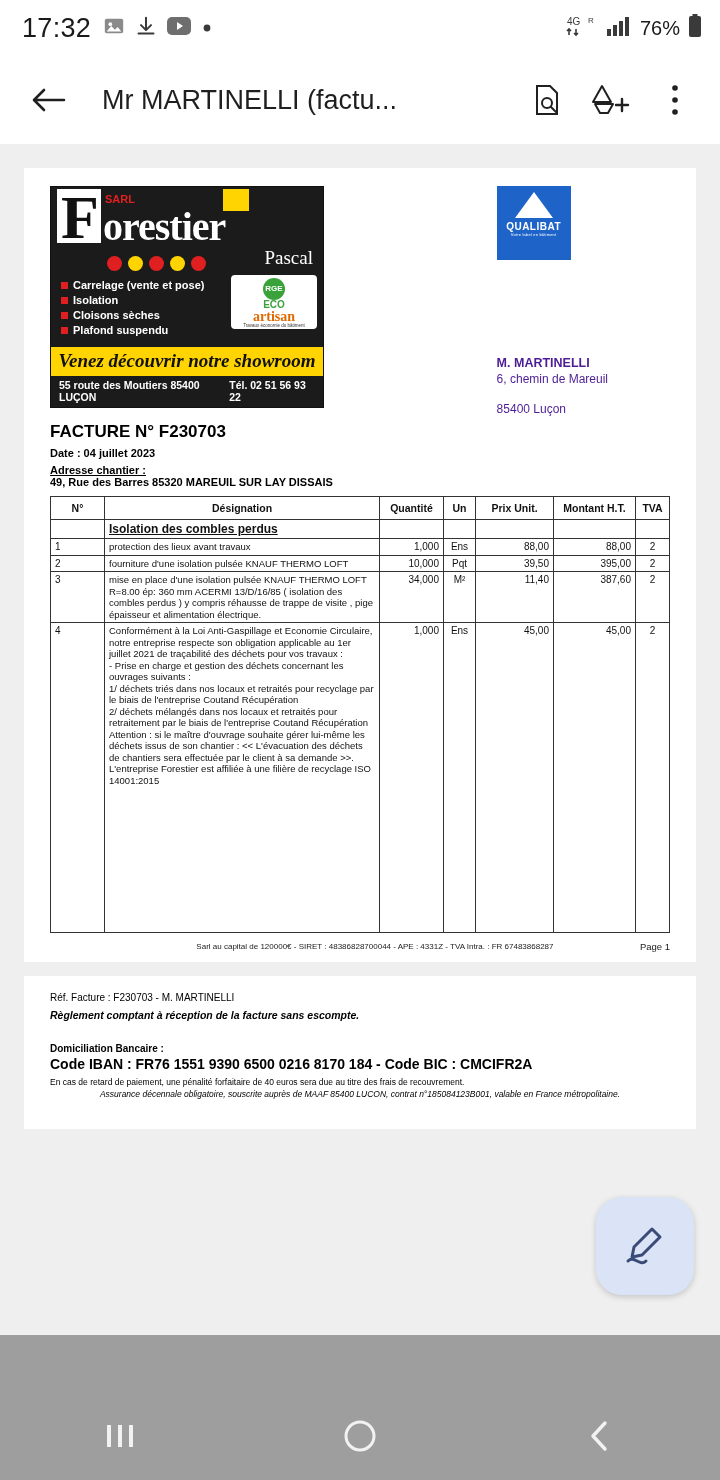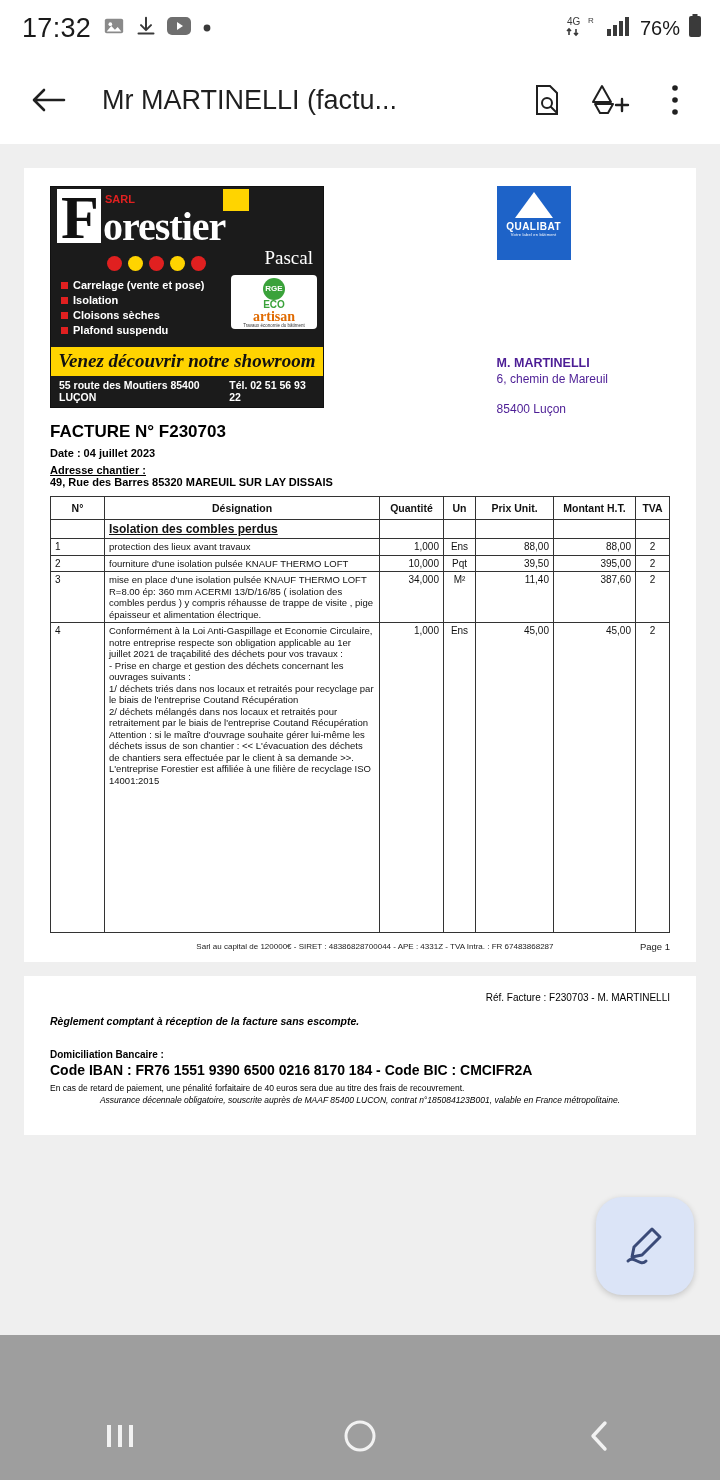--- a/index.html
+++ b/index.html
@@ -125,21 +125,21 @@
   td.ctr { text-align:center; }
   .sect-title { font-weight:bold; font-size:12px; text-decoration:underline; padding:4px 0 2px 0; }
   .tall td { height:310px; }
   .items .small { font-size:9.5px; line-height:11.5px; }
 
   .footline { display:flex; justify-content:flex-end; align-items:center; margin-top:8px; font-size:8px; color:#222; }
   .footline .mid { flex:1; text-align:center; }
   .footline .pg { font-size:9.5px; }
 
   
-  .ref { text-align:right; font-size:10px; margin-bottom:10px; }
+  .ref { text-align:left; font-size:10px; margin-bottom:4px; }
   .p2row { display:flex; gap:18px; }
   .p2left { flex:1; padding-top:2px; }
   .pay-note { font-size:10.5px; font-weight:bold; font-style:italic; }
   .dom { font-size:10px; font-weight:bold; margin-top:22px; }
   .iban { font-size:14px; font-weight:bold; margin-top:2px; }
   table.totals { border-collapse:collapse; font-size:11.5px; width:252px; }
   table.totals td { border:1px solid #333; padding:4px 6px; }
   table.totals td.lbl { font-weight:bold; }
   table.totals td.val { text-align:right; width:92px; }
   table.totals tr.net td { font-weight:bold; }

